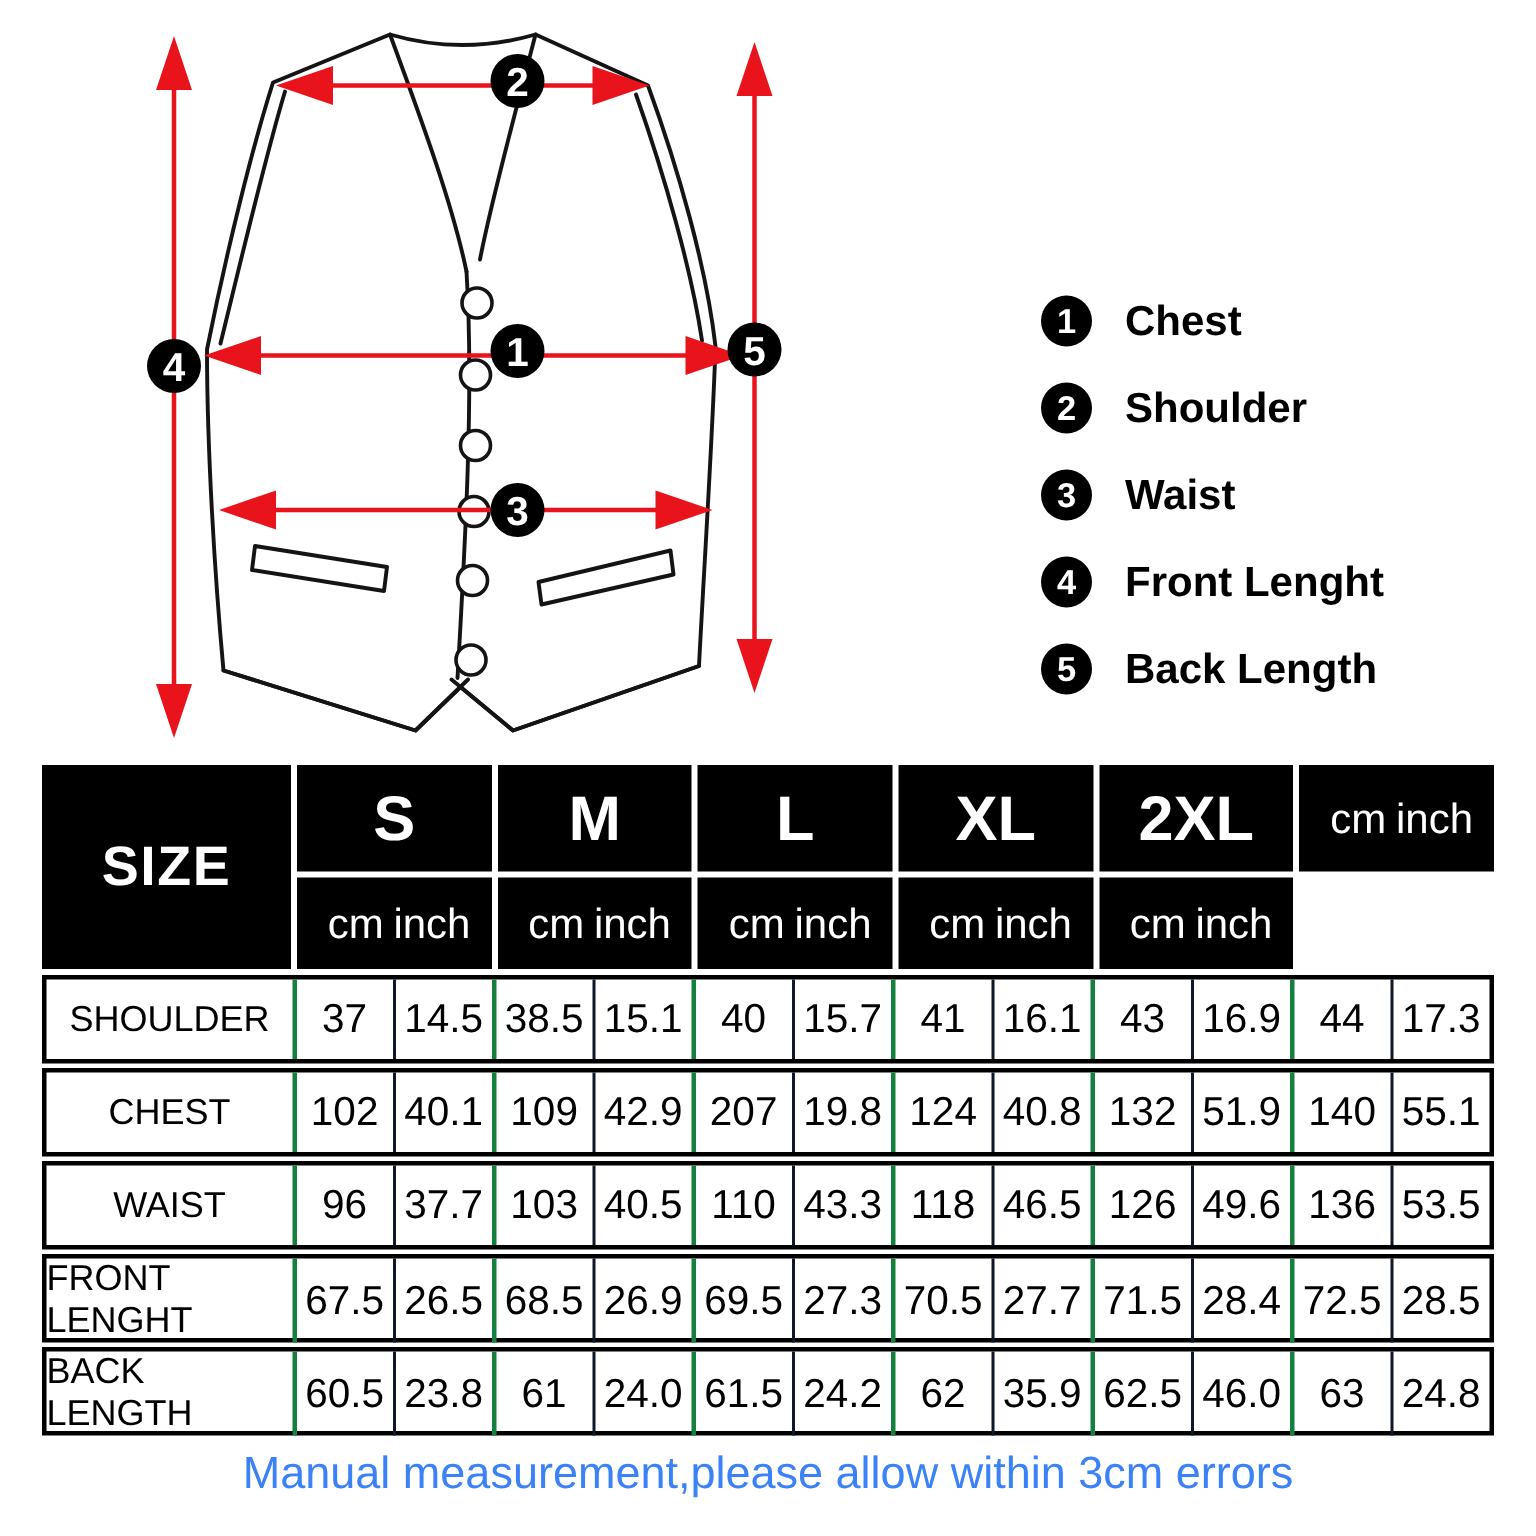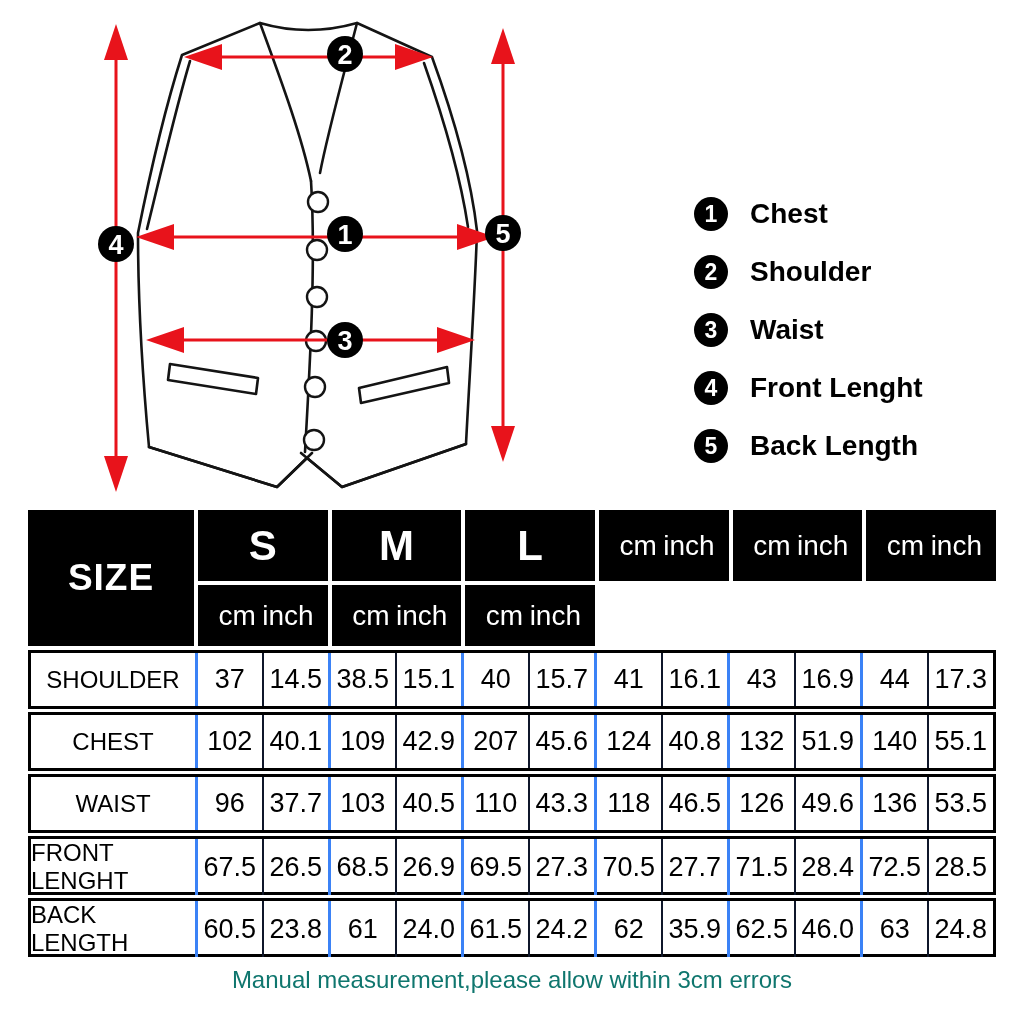--- a/index.html
+++ b/index.html
@@ -23,26 +23,26 @@
   .corner{grid-row:1 / span 2;font-size:37px;font-weight:bold;letter-spacing:1px;}
   .size-letter{font-size:42px;font-weight:bold;}
   .unit-cell{display:flex;align-items:stretch;padding:14px;}
   .unit-half{flex:1;display:flex;align-items:center;justify-content:center;font-size:28px;}
 
   .tbody{margin-top:4px;}
   .trow{display:grid;grid-template-columns:164px repeat(12,1fr);
         border:3px solid #000;box-sizing:border-box;height:59px;margin-bottom:3px;background:#fff;}
   .cell{display:flex;align-items:center;justify-content:center;font-size:27px;}
   .value-cell{border-left:2px solid #0f172a;}
-  .value-cell.group-start{border-left:3px solid #3b82f6;text-align:center;}
+  .value-cell.group-start{border-left:3px solid #15803d;text-align:center;}
   .label-cell{font-size:24px;}
 
   
   .footer-note{position:absolute;left:0;top:966px;width:1024px;text-align:center;
-               font-size:24px;color:#0f766e;}
+               font-size:30px;color:#3b82f6;}
 </style>
 </head>
 <body>
 
 <div class="stage">
 
   <svg class="vest-svg" width="660" height="506" viewBox="0 0 660 506">
     <g fill="none" stroke="#141414" stroke-width="2.6" stroke-linejoin="round" stroke-linecap="round">
       <path fill="#ffffff" d="M182,55 L260,23 Q308,37 357,23 L432,57
                C452,112 471,178 477,231
@@ -143,20 +143,22 @@
       <div class="legend-label">Back Length</div>
     </div>
   </div>
 
   <div class="size-table">
     <div class="thead">
       <div class="hcell corner">SIZE</div>
       <div class="hcell size-letter">S</div>
       <div class="hcell size-letter">M</div>
       <div class="hcell size-letter">L</div>
+      <div class="hcell size-letter">XL</div>
+      <div class="hcell size-letter">2XL</div>
 
       <div class="hcell unit-cell">
         <span class="unit-half">cm</span>
         <span class="unit-half">inch</span>
       </div>
       <div class="hcell unit-cell">
         <span class="unit-half">cm</span>
         <span class="unit-half">inch</span>
       </div>
       <div class="hcell unit-cell">
@@ -193,21 +195,21 @@
           <div class="cell value-cell group-start">44</div>
           <div class="cell value-cell">17.3</div>
         </div>
         <div class="trow">
           <div class="cell label-cell">CHEST</div>
           <div class="cell value-cell group-start">102</div>
           <div class="cell value-cell">40.1</div>
           <div class="cell value-cell group-start">109</div>
           <div class="cell value-cell">42.9</div>
           <div class="cell value-cell group-start">207</div>
-          <div class="cell value-cell">45.6</div>
+          <div class="cell value-cell">19.8</div>
           <div class="cell value-cell group-start">124</div>
           <div class="cell value-cell">40.8</div>
           <div class="cell value-cell group-start">132</div>
           <div class="cell value-cell">51.9</div>
           <div class="cell value-cell group-start">140</div>
           <div class="cell value-cell">55.1</div>
         </div>
         <div class="trow">
           <div class="cell label-cell">WAIST</div>
           <div class="cell value-cell group-start">96</div>

